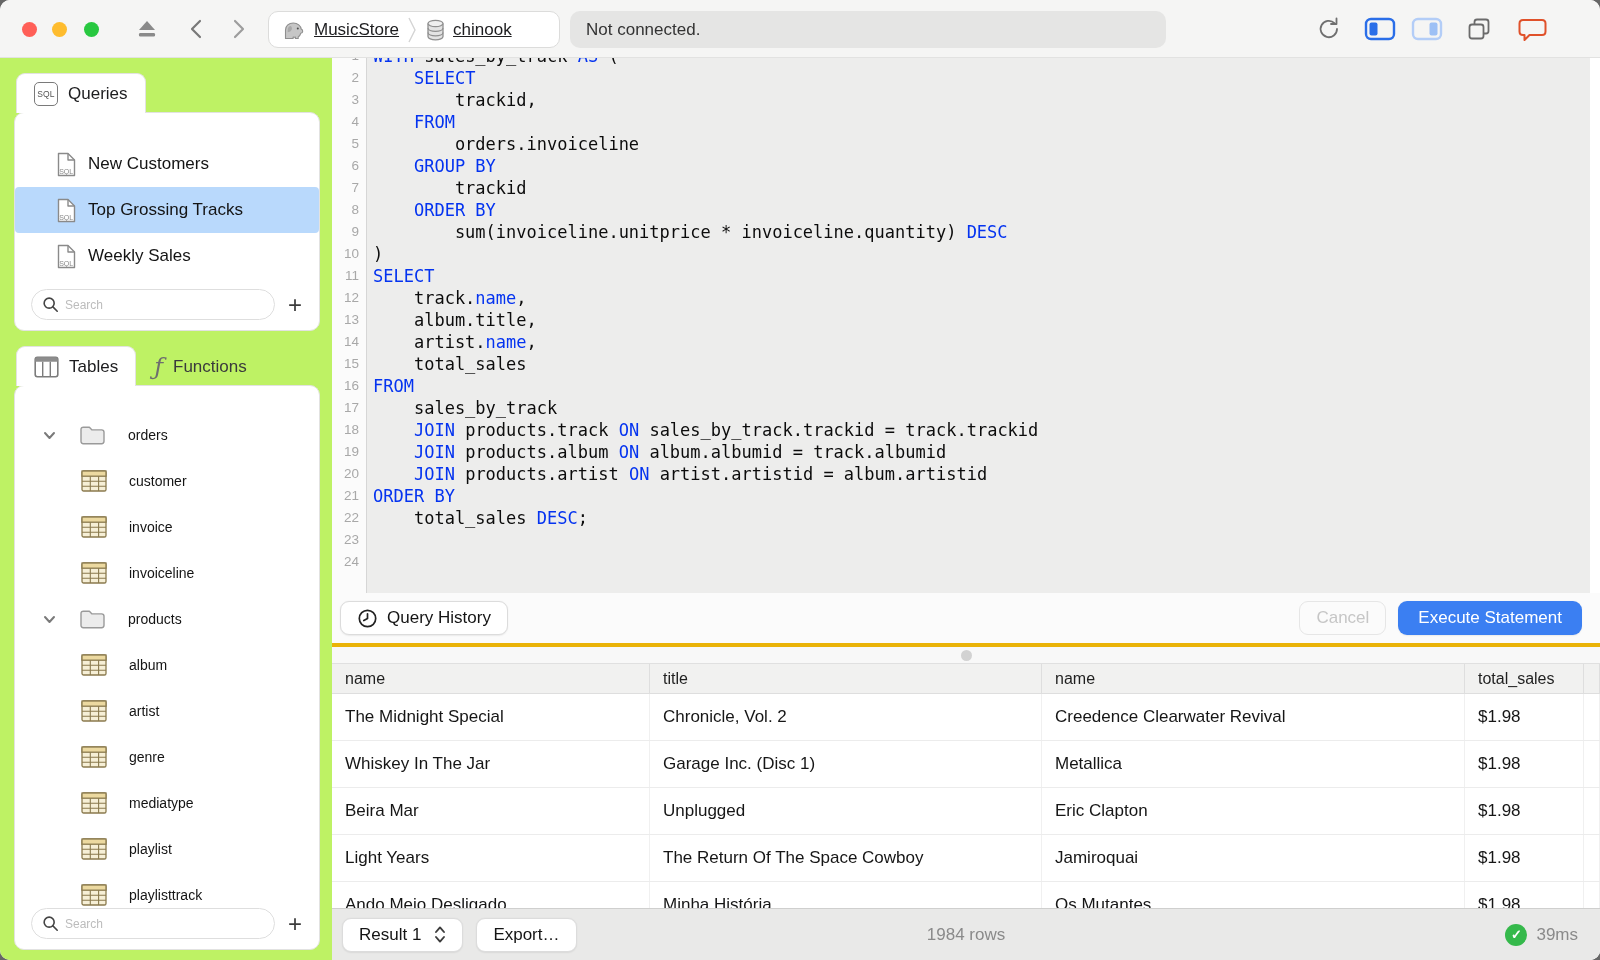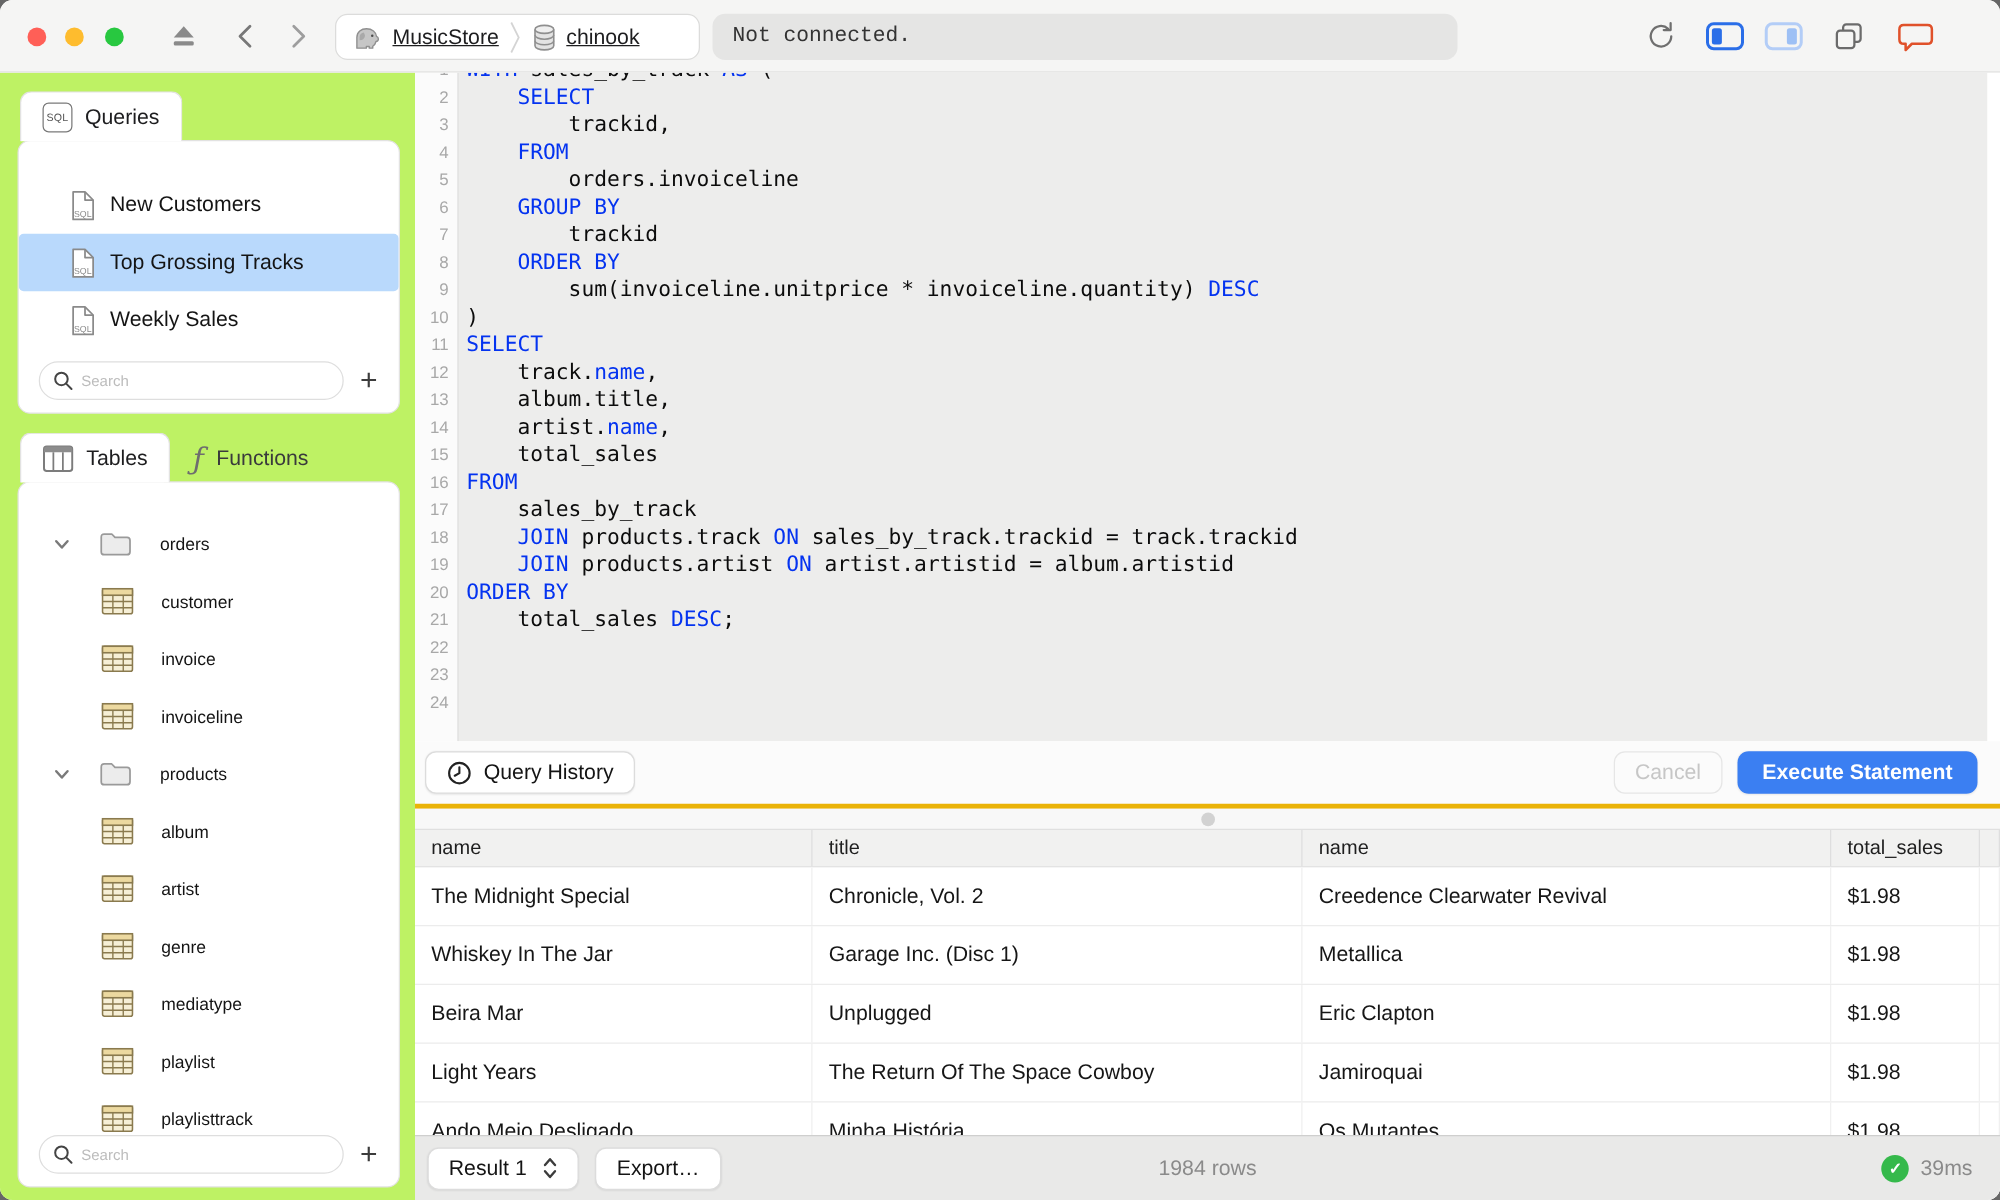--- a/index.html
+++ b/index.html
@@ -7,21 +7,21 @@
   .window { position:relative; width:1600px; height:960px; border-radius:10px; overflow:hidden; background:#fff; }
 
   
   .titlebar { position:absolute; left:0; top:0; width:1600px; height:58px; background:#f5f5f4; border-bottom:1px solid #e2e2e1; z-index:5; }
   .tl { position:absolute; top:22px; width:15px; height:15px; border-radius:50%; }
   .tl.red{ left:22px; background:#ff5f57; } .tl.yellow{ left:52px; background:#febc2e; } .tl.green{ left:84px; background:#28c840; }
   .tbtn { position:absolute; top:13px; height:32px; display:flex; align-items:center; justify-content:center; background:none; border:none; cursor:default; }
   .breadcrumb { position:absolute; left:268px; top:11px; width:292px; height:37px; background:#fff; border:1px solid #dcdcdb; border-radius:10px; display:flex; align-items:center; padding:0 12px; gap:8px; }
   .breadcrumb .crumb { display:flex; align-items:center; gap:7px; font-size:17px; color:#1d1d1f;text-decoration:underline; }
   .crumb-sep { width:10px; height:30px; }
-  .status-pill { position:absolute; left:570px; top:11px; width:596px; height:37px; background:#e5e5e4; border-radius:10px; display:flex; align-items:center; padding:0 16px; font-size:17px; color:#333;font-family:Liberation Mono, monospace; }
+  .status-pill { position:absolute; left:570px; top:11px; width:596px; height:37px; background:#e5e5e4; border-radius:10px; display:flex; align-items:center; padding:0 16px; font-size:17px; color:#333; }
 
   
   .content { position:absolute; top:58px; left:0; right:0; bottom:0; display:flex; }
   .sidebar { width:332px; background:#bef264; position:relative; flex:none; }
   .main { flex:1; display:flex; flex-direction:column; background:#fff; min-width:0; }
 
   
   .tabrow { display:flex; margin:14px 0 0 16px; height:40px; align-items:flex-end; position:relative; z-index:2; }
   .tab { display:inline-flex; align-items:center; gap:10px; height:40px; padding:0 17px; font-size:17px; color:#1d1d1f; border:1px solid #e2e2e1; border-bottom:none; border-radius:9px 9px 0 0; background:#fff; margin-bottom:-1px; }
   .tab.inactive { border-color:transparent; background:transparent; color:#3a3a3c; }
@@ -51,21 +51,21 @@
   .codearea { flex:1; background:#ededec; overflow:hidden; min-width:0; }
   .code-in { margin-top:-13px; padding-left:6px; }
   .cline { height:22px; line-height:22px; font-family:"DejaVu Sans Mono", monospace; font-size:17px; color:#0c0c0c; white-space:pre; }
   .cline .k { color:#0433f0; }
   .scrollgutter { width:10px; background:#fff; flex:none; }
 
   
   .actions { height:54px; background:#fbfbfb; border-bottom:4px solid #eab308; display:flex; align-items:center; padding:0 18px 0 8px; gap:12px; flex:none; }
   .btn { height:34px; display:inline-flex; align-items:center; gap:9px; padding:0 16px; background:#fff; border:1px solid #dcdcdc; border-radius:9px; font-size:17px; color:#141414; box-shadow:0 0.5px 1.5px rgba(0,0,0,.07); }
   .btn.disabled { background:#fbfbfb; border-color:#e6e6e6; color:#c6c6c6; box-shadow:none; }
-  .btn.primary { background:#3b7ff2; border:none; color:#fff; font-weight:700; padding:0 20px; }
+  .btn.primary { background:#3b7ff2; border:none; color:#fff; font-weight:400; padding:0 20px; }
   .actions .spacer { flex:1; }
 
   
   .splitter { height:17px; background:#f8f8f8; border-bottom:1px solid #e0e0e0; display:flex; align-items:center; justify-content:center; flex:none; }
   .splitter .dot { width:11px; height:11px; border-radius:50%; background:#d2d2d2; }
 
   
   .grid-cols { display:grid; grid-template-columns:318px 392px 423px 119px 1fr; }
   .thead { height:30px; background:#f1f1f0; border-bottom:1px solid #dedede; flex:none; }
   .hcell { display:flex; align-items:center; padding-left:13px; font-size:16px; color:#1f1f1f; border-right:1px solid #dedede; }
@@ -377,20 +377,21 @@
               <div class="cline"><span>        sum(invoiceline.unitprice * invoiceline.quantity) </span><span class="k">DESC</span></div>
               <div class="cline"><span>)</span></div>
               <div class="cline"><span class="k">SELECT</span></div>
               <div class="cline"><span>    track.</span><span class="k">name</span><span>,</span></div>
               <div class="cline"><span>    album.title,</span></div>
               <div class="cline"><span>    artist.</span><span class="k">name</span><span>,</span></div>
               <div class="cline"><span>    total_sales</span></div>
               <div class="cline"><span class="k">FROM</span></div>
               <div class="cline"><span>    sales_by_track</span></div>
               <div class="cline"><span>    </span><span class="k">JOIN</span><span> products.track </span><span class="k">ON</span><span> sales_by_track.trackid = track.trackid</span></div>
+              <div class="cline"><span>    </span><span class="k">JOIN</span><span> products.album </span><span class="k">ON</span><span> album.albumid = track.albumid</span></div>
               <div class="cline"><span>    </span><span class="k">JOIN</span><span> products.artist </span><span class="k">ON</span><span> artist.artistid = album.artistid</span></div>
               <div class="cline"><span class="k">ORDER BY</span></div>
               <div class="cline"><span>    total_sales </span><span class="k">DESC</span><span>;</span></div>
               <div class="cline"><span></span></div>
             </div>
           </div>
         <div class="scrollgutter"></div>
       </div>
 
       <div class="actions">

